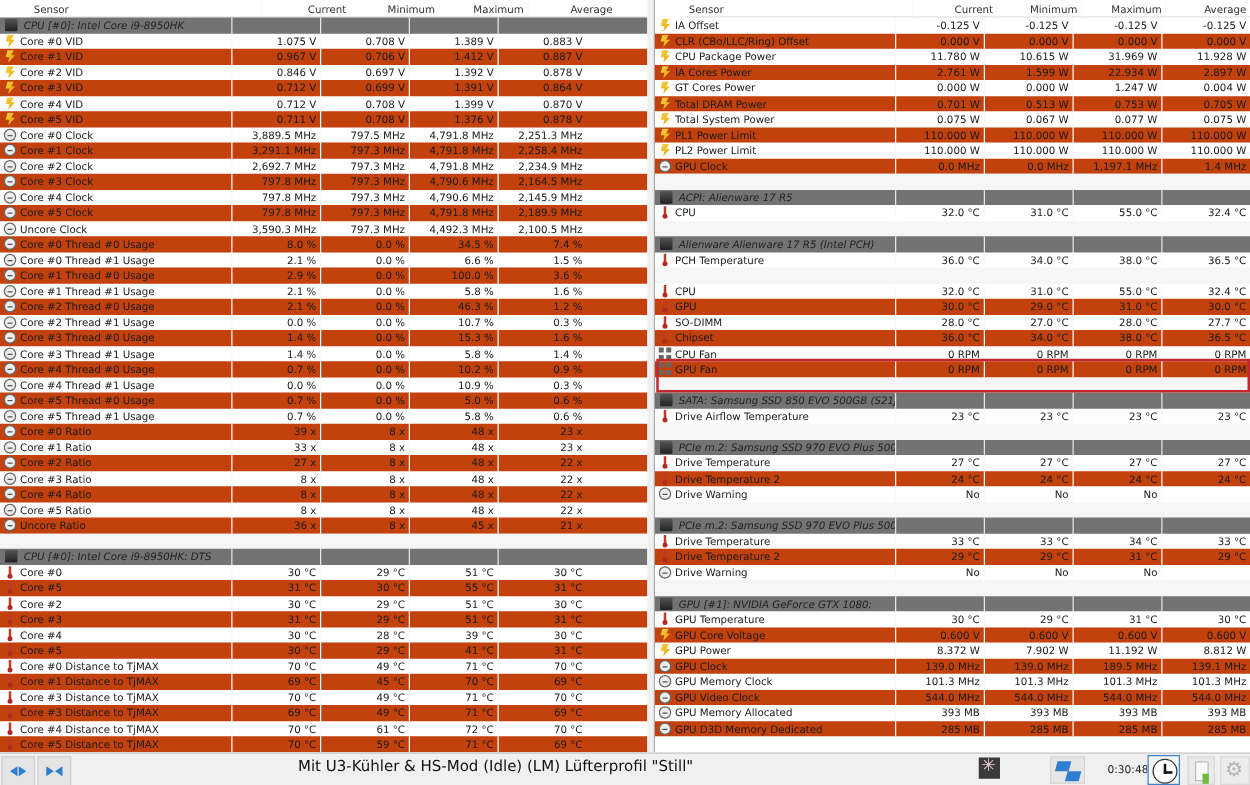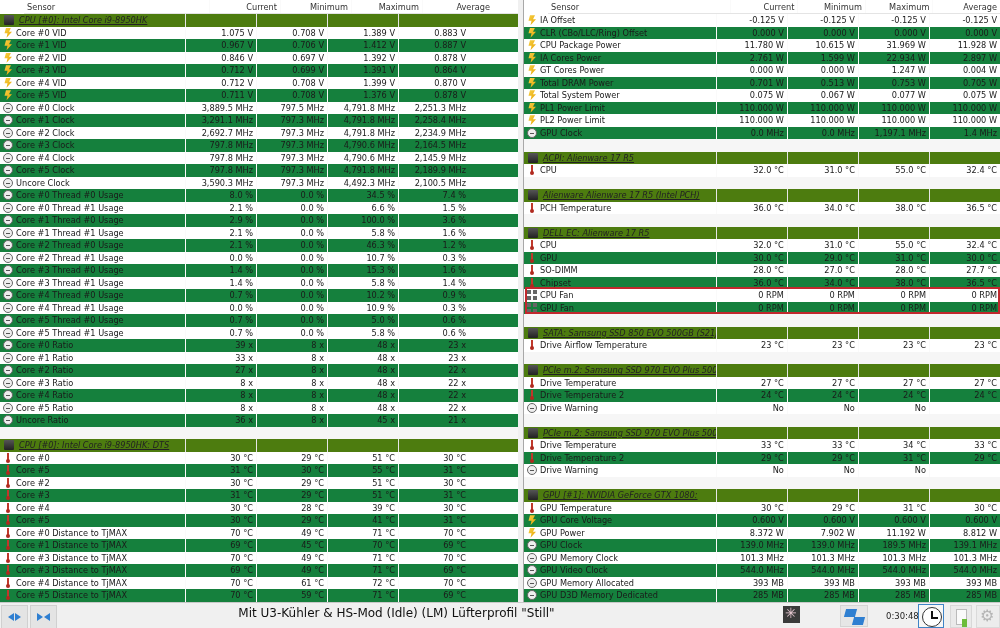--- a/index.html
+++ b/index.html
@@ -6,22 +6,22 @@
   html, body { width: 1000px; height: 628px; overflow: hidden; background: #ffffff; }
   body { font-family: "DejaVu Sans", "Liberation Sans", sans-serif; font-size: 8.2px; color: #1a1a1a; position: relative; }
 
   .panel { position: absolute; top: 0; height: 602px; background: #fff; overflow: hidden; }
   .panel.left { left: 0; width: 518px; }
   .panel.right { left: 523px; width: 477px; border-left: 1px solid #a8a8a8; }
   .splitter { position: absolute; left: 518px; top: 0; width: 5px; height: 602px; background: #f0f0f0; }
 
   .hdr { height: 14px; display: flex; align-items: center; border-bottom: 1px solid #e4e4e4; color: #333; margin-left: 24px; }
   .row { height: 12.5px; display: flex; align-items: center; white-space: nowrap; }
-  .row.alt { background: #15803d; }
-  .row.group { background: #4d7c0f; font-style: italic; color: #222; text-decoration: underline; }
+  .row.alt { background: #c2410c; }
+  .row.group { background: #737373; font-style: italic; color: #222; }
   .row.blank { background: #f6f6f6; }
   .cell { height: 100%; display: flex; align-items: center; }
   .c-name { padding-left: 3px; overflow: hidden; }
   .c-num { justify-content: flex-end; padding-right: 3px; border-left: 1px solid #fafafa; }
   .row.group .c-num { border-left: 1px solid #e6e6e6; }
 
   .left .c-name { width: 185px; }
   .left .c-num { width: 71px; }
   .right .c-name { width: 193px; }
   .right .c-num { width: 71.5px; }
@@ -688,30 +688,20 @@
         <div class="cell c-name">
           <span class="ic ic-temp"></span>
           <span>PCH Temperature</span>
         </div>
         <div class="cell c-num">36.0 °C</div>
         <div class="cell c-num">34.0 °C</div>
         <div class="cell c-num">38.0 °C</div>
         <div class="cell c-num">36.5 °C</div>
       </div>
       <div class="row blank"></div>
-      <div class="row group">
-        <div class="cell c-name">
-          <span class="ic ic-chip"></span>
-          <span>DELL EC: Alienware 17 R5</span>
-        </div>
-        <div class="cell c-num"></div>
-        <div class="cell c-num"></div>
-        <div class="cell c-num"></div>
-        <div class="cell c-num"></div>
-      </div>
       <div class="row">
         <div class="cell c-name">
           <span class="ic ic-temp"></span>
           <span>CPU</span>
         </div>
         <div class="cell c-num">32.0 °C</div>
         <div class="cell c-num">31.0 °C</div>
         <div class="cell c-num">55.0 °C</div>
         <div class="cell c-num">32.4 °C</div>
       </div>

